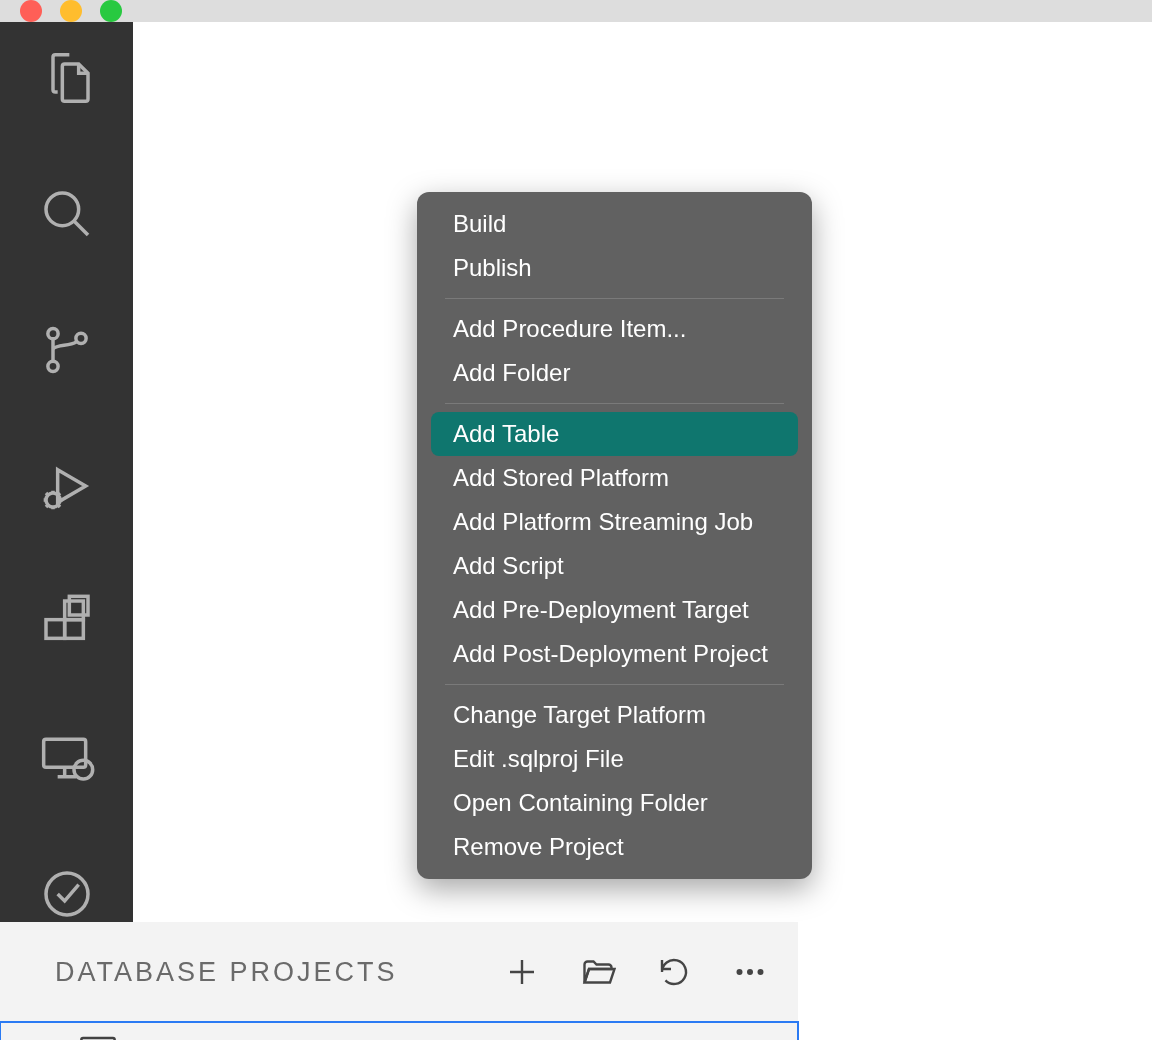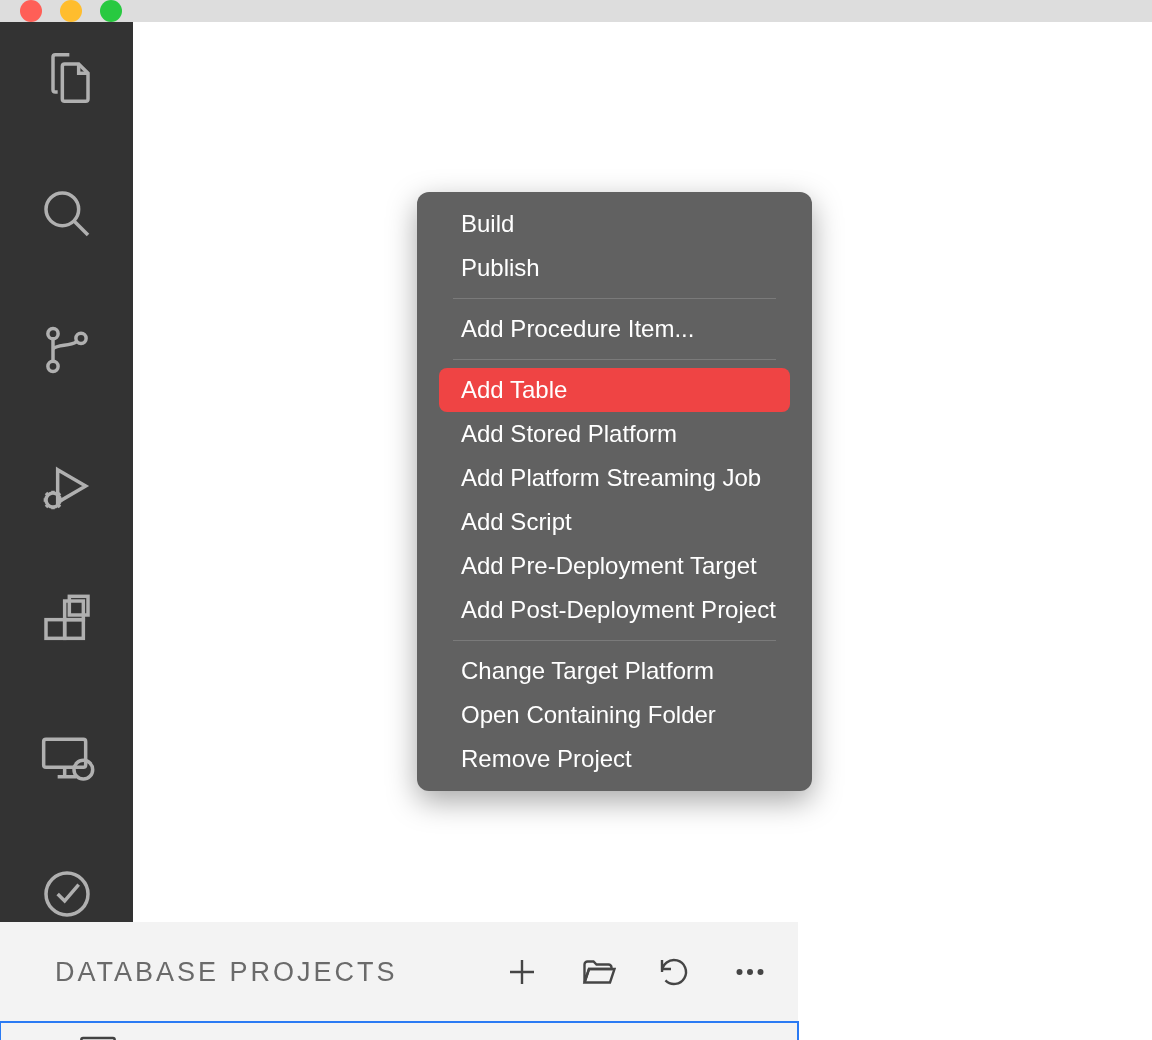--- a/index.html
+++ b/index.html
@@ -139,36 +139,36 @@
   }
 
   
   .ctxmenu {
     position: absolute;
     left: 417px;
     top: 170px;
     width: 395px;
     background: #616161;
     border-radius: 12px;
-    padding: 10px 16px;
+    padding: 10px 8px;
     box-shadow: 0 10px 30px rgba(0,0,0,0.35);
     color: #ffffff;
     font-size: 24px;
   }
   .ctxitem {
     height: 44px;
     display:flex;
     align-items:center;
     padding: 0 22px;
     margin: 0 6px;
     border-radius: 8px;
     white-space: nowrap;
   }
   .ctxitem.hover {
-    background: #ef4444;
+    background: #0f766e;
   }
   .ctxsep {
     height:1px;
     background:#7a7a7a;
     margin: 8px 20px;
   }
 </style>
 </head>
 <body>
 
@@ -301,27 +301,29 @@
       </div>
     </div>
 
     <div class="rightblank"></div>
 
     <div class="ctxmenu">
       <div class="ctxitem">Build</div>
       <div class="ctxitem">Publish</div>
       <div class="ctxsep"></div>
       <div class="ctxitem">Add Procedure Item...</div>
+      <div class="ctxitem">Add Folder</div>
       <div class="ctxsep"></div>
       <div class="ctxitem hover">Add Table</div>
       <div class="ctxitem">Add Stored Platform</div>
       <div class="ctxitem">Add Platform Streaming Job</div>
       <div class="ctxitem">Add Script</div>
       <div class="ctxitem">Add Pre-Deployment Target</div>
       <div class="ctxitem">Add Post-Deployment Project</div>
       <div class="ctxsep"></div>
       <div class="ctxitem">Change Target Platform</div>
+      <div class="ctxitem">Edit .sqlproj File</div>
       <div class="ctxitem">Open Containing Folder</div>
       <div class="ctxitem">Remove Project</div>
     </div>
 
   </div>
 </div>
 
 </body></html>

